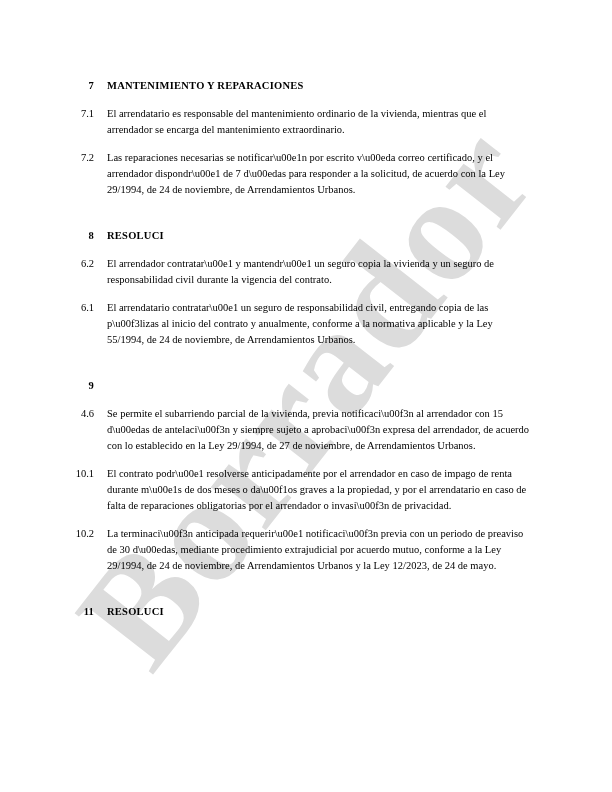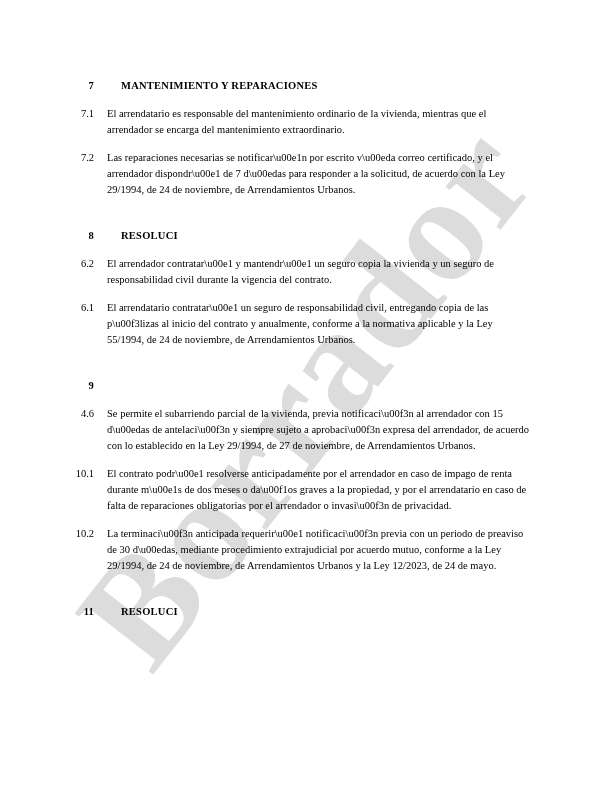--- a/index.html
+++ b/index.html
@@ -70,21 +70,21 @@
   .heading-num {
     width: 32px;
     min-width: 32px;
     text-align: right;
     font-weight: bold;
     font-size: 10.5px;
     line-height: 16px;
     letter-spacing: 0.2px;
   }
   .heading-title {
-    margin-left: 27px;
+    margin-left: 13px;
     font-weight: bold;
     font-size: 10.5px;
     line-height: 16px;
     letter-spacing: 0.25px;
   }
   .clause-row {
     display: flex;
     align-items: baseline;
     margin: 0 0 12px 0;
   }

